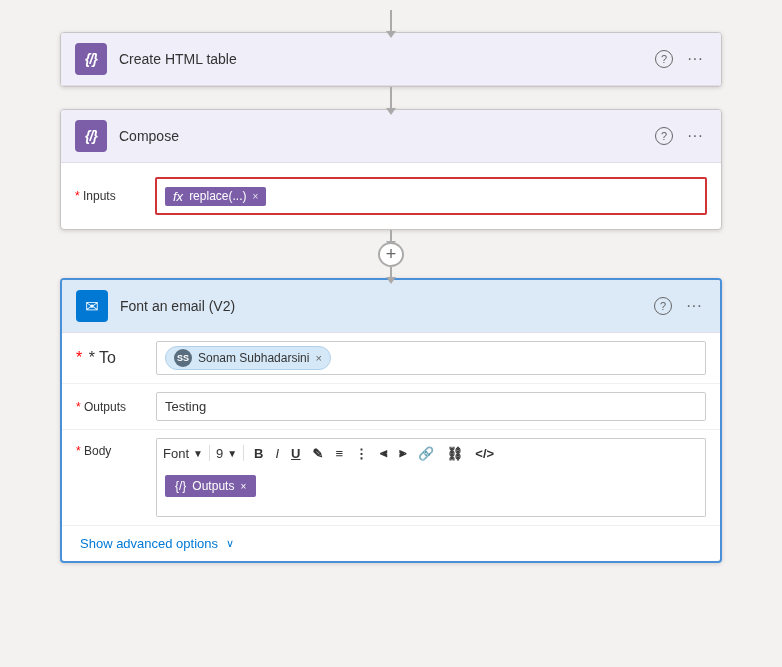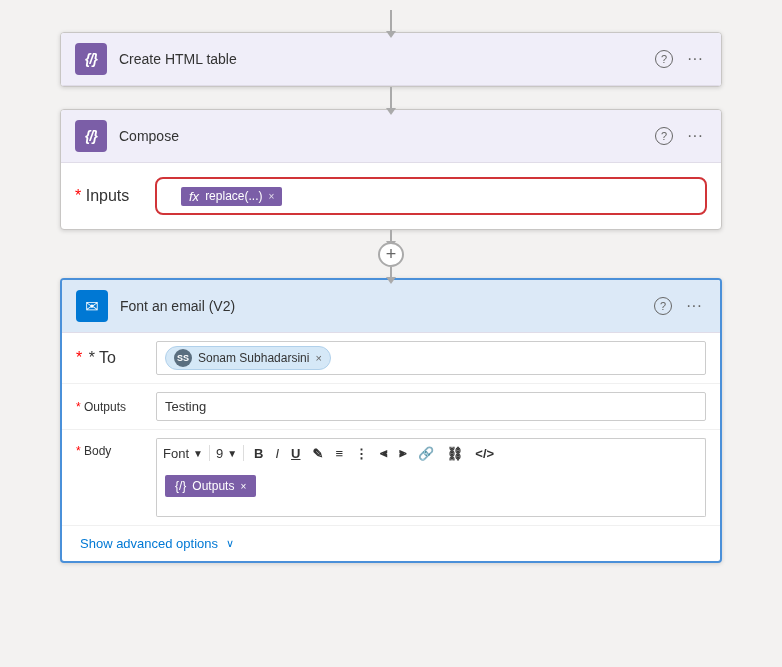--- a/index.html
+++ b/index.html
@@ -117,22 +117,22 @@
     .card-compose .card-header {
       background: #f0eef9;
     }
     .card-body {
       padding: 10px 14px;
     }
 
     
     .inputs-row {
       border: 2px solid #d13438;
-      border-radius: 8px;
-      padding: 4px 24px;
+      border-radius: 2px;
+      padding: 4px 8px;
       min-height: 38px;
       display: flex;
       align-items: center;
       margin-top: 4px;
       margin-bottom: 4px;
     }
 
     .token-chip {
       display: inline-flex;
       align-items: center;
@@ -336,21 +336,21 @@
     <span class="card-title">Compose</span>
     <div class="card-actions">
       <div class="help-icon">
         <span>?</span>
       </div>
       <button class="action-btn">···</button>
     </div>
   </div>
   <div class="card-body">
     <div style="display:flex; align-items:center; width:100%;">
-      <div style="width:80px; font-size:16px; color:#333; flex-shrink:0;">
+      <div style="width:80px; font-size:12px; color:#333; flex-shrink:0;">
         <span style="color:red;">*</span>
         <span> Inputs</span>
       </div>
       <div class="inputs-row" style="flex:1;">
         <div class="token-chip">
           <span class="chip-icon">fx</span>
           <span>replace(...)</span>
           <span class="chip-close">×</span>
         </div>
       </div>

